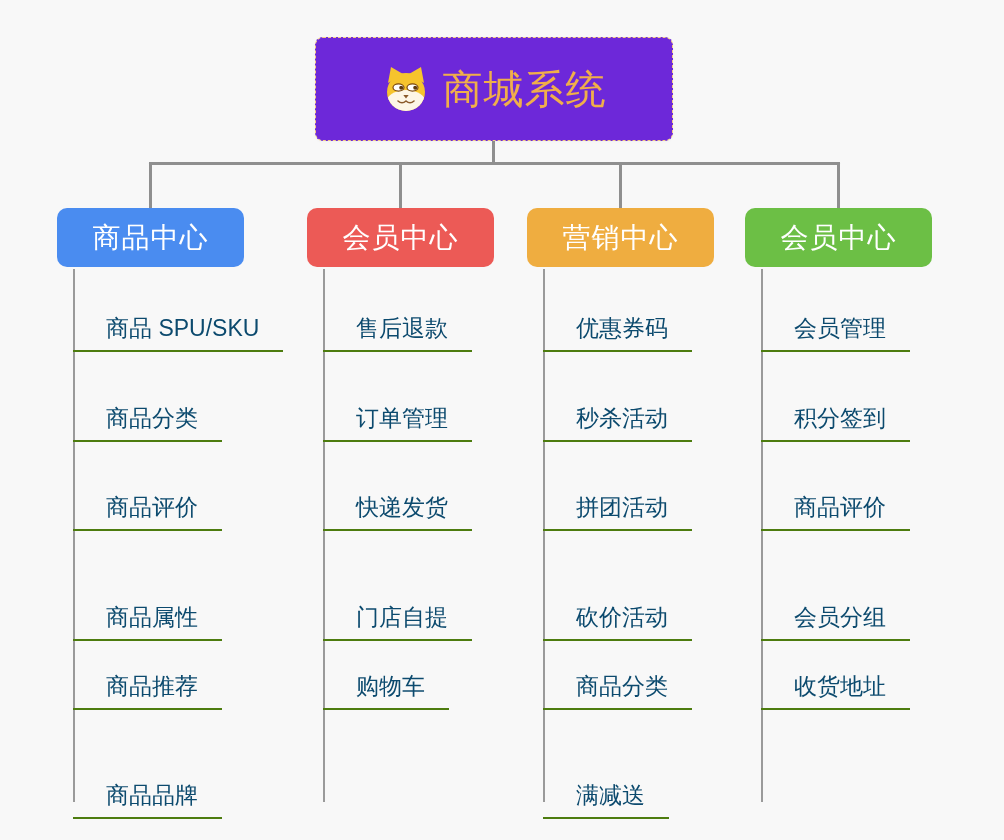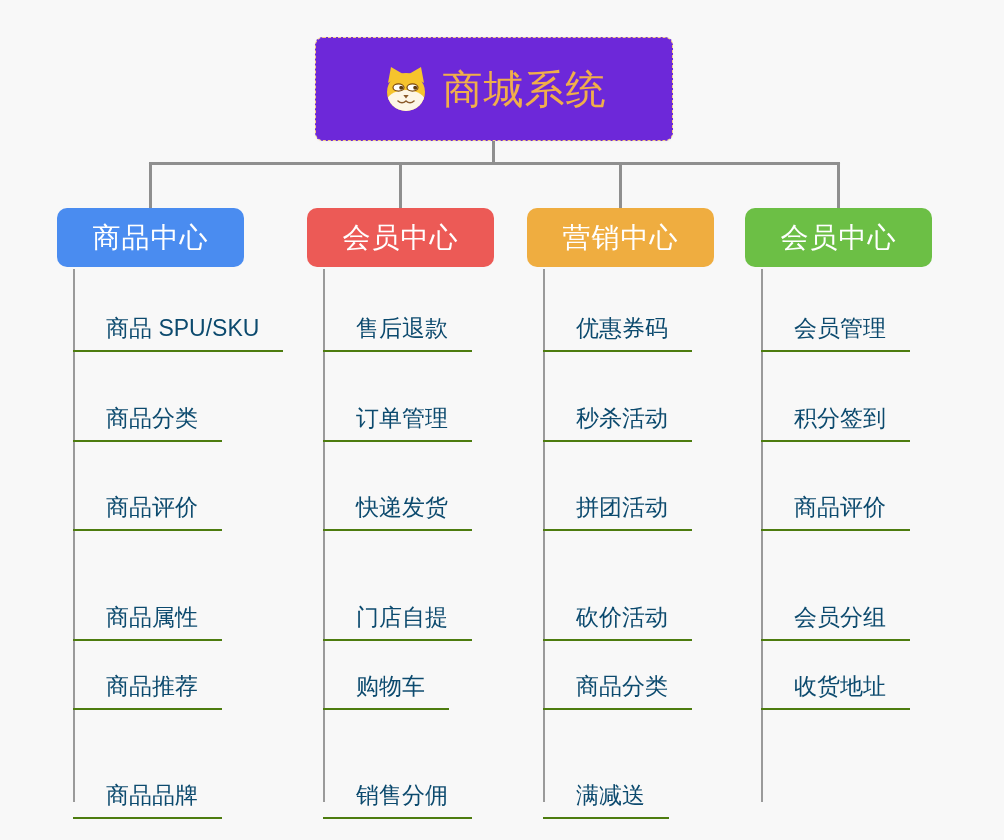--- a/index.html
+++ b/index.html
@@ -89,21 +89,20 @@
   <div class="branch b1">
     <div class="branch-drop"></div>
     <div class="branch-box" style="background-color: rgb(236, 90, 86);">会员中心</div>
     <div class="child-col">
       <div class="trunk"></div>
       <div class="child-row"><span class="child-label">售后退款</span></div>
       <div class="child-row"><span class="child-label">订单管理</span></div>
       <div class="child-row"><span class="child-label">快递发货</span></div>
       <div class="child-row"><span class="child-label">门店自提</span></div>
       <div class="child-row"><span class="child-label">购物车</span></div>
-      <div class="child-row"><span class="child-label">销售分佣</span></div>
     </div>
   </div>
 
   <div class="branch b2">
     <div class="branch-drop"></div>
     <div class="branch-box" style="background-color: rgb(239, 173, 64);">营销中心</div>
     <div class="child-col">
       <div class="trunk"></div>
       <div class="child-row"><span class="child-label">优惠券码</span></div>
       <div class="child-row"><span class="child-label">秒杀活动</span></div>

